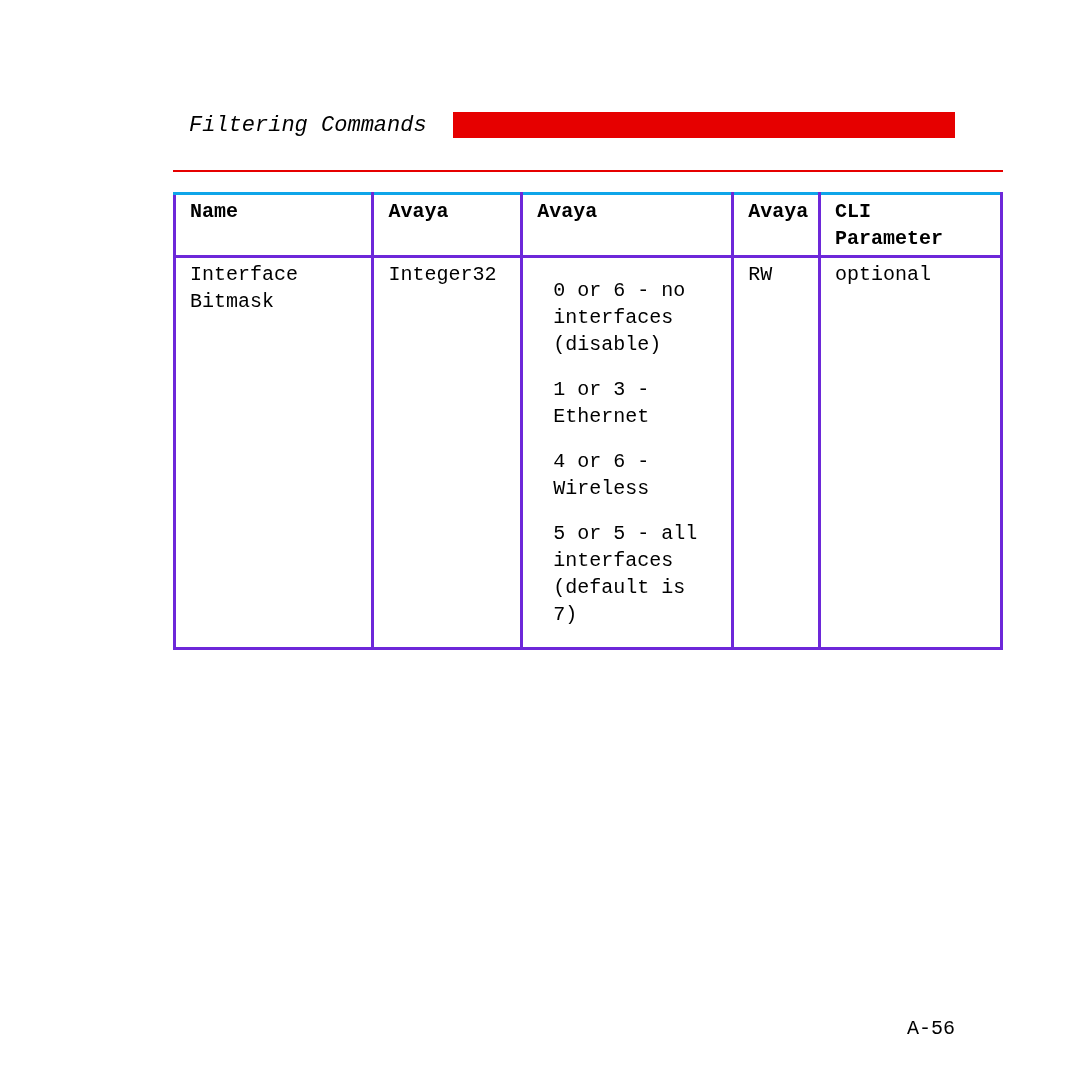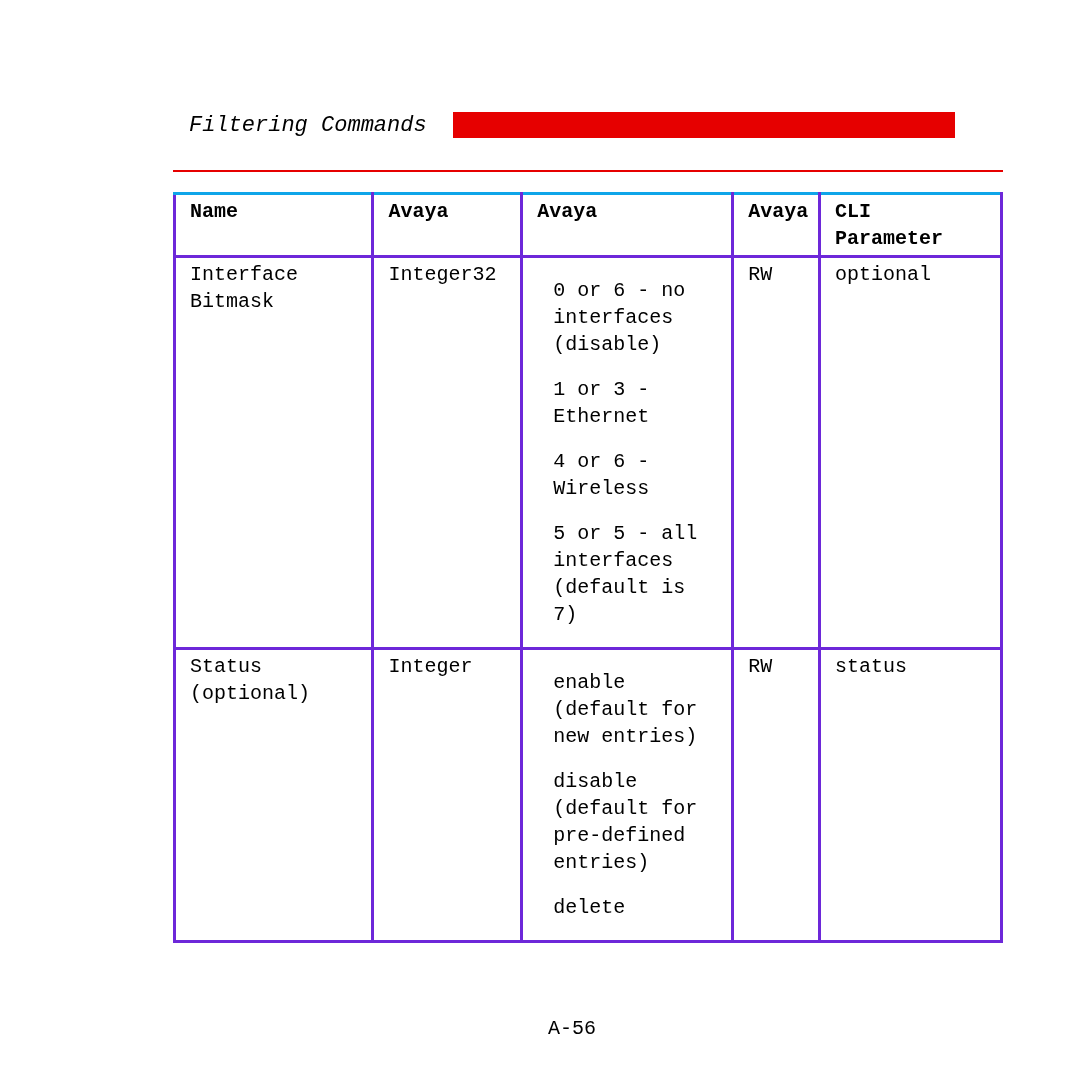--- a/index.html
+++ b/index.html
@@ -76,21 +76,21 @@
       font-weight: bold;
       font-size: 20px;
       padding: 3px 8px;
     }
     .footer {
       position: absolute;
       bottom: 40px;
       left: 125px;
       right: 125px;
       display: flex;
-      justify-content: center;
+      justify-content: flex-end;
       font-size: 20px;
     }
   </style>
 </head>
 <body>
 
 <div class="header-row">
   <div class="section-title">Filtering Commands</div>
   <div class="red-bar"></div>
 </div>
@@ -119,29 +119,18 @@
       <td>Integer32</td>
       <td>
         <div class="value-block">0 or 6 - no interfaces (disable)</div>
         <div class="value-block">1 or 3 - Ethernet</div>
         <div class="value-block">4 or 6 - Wireless</div>
         <div class="value-block">5 or 5 - all interfaces (default is 7)</div>
       </td>
       <td class="center">RW</td>
       <td>optional</td>
     </tr>
-    <tr>
-      <td>Status (optional)</td>
-      <td>Integer</td>
-      <td>
-        <div class="value-block">enable (default for new entries)</div>
-        <div class="value-block">disable (default for pre-defined entries)</div>
-        <div class="value-block">delete</div>
-      </td>
-      <td class="center">RW</td>
-      <td>status</td>
-    </tr>
   </tbody>
 </table>
 
 <div class="footer">
   <span>A-56</span>
 </div>
 
 </body></html>

